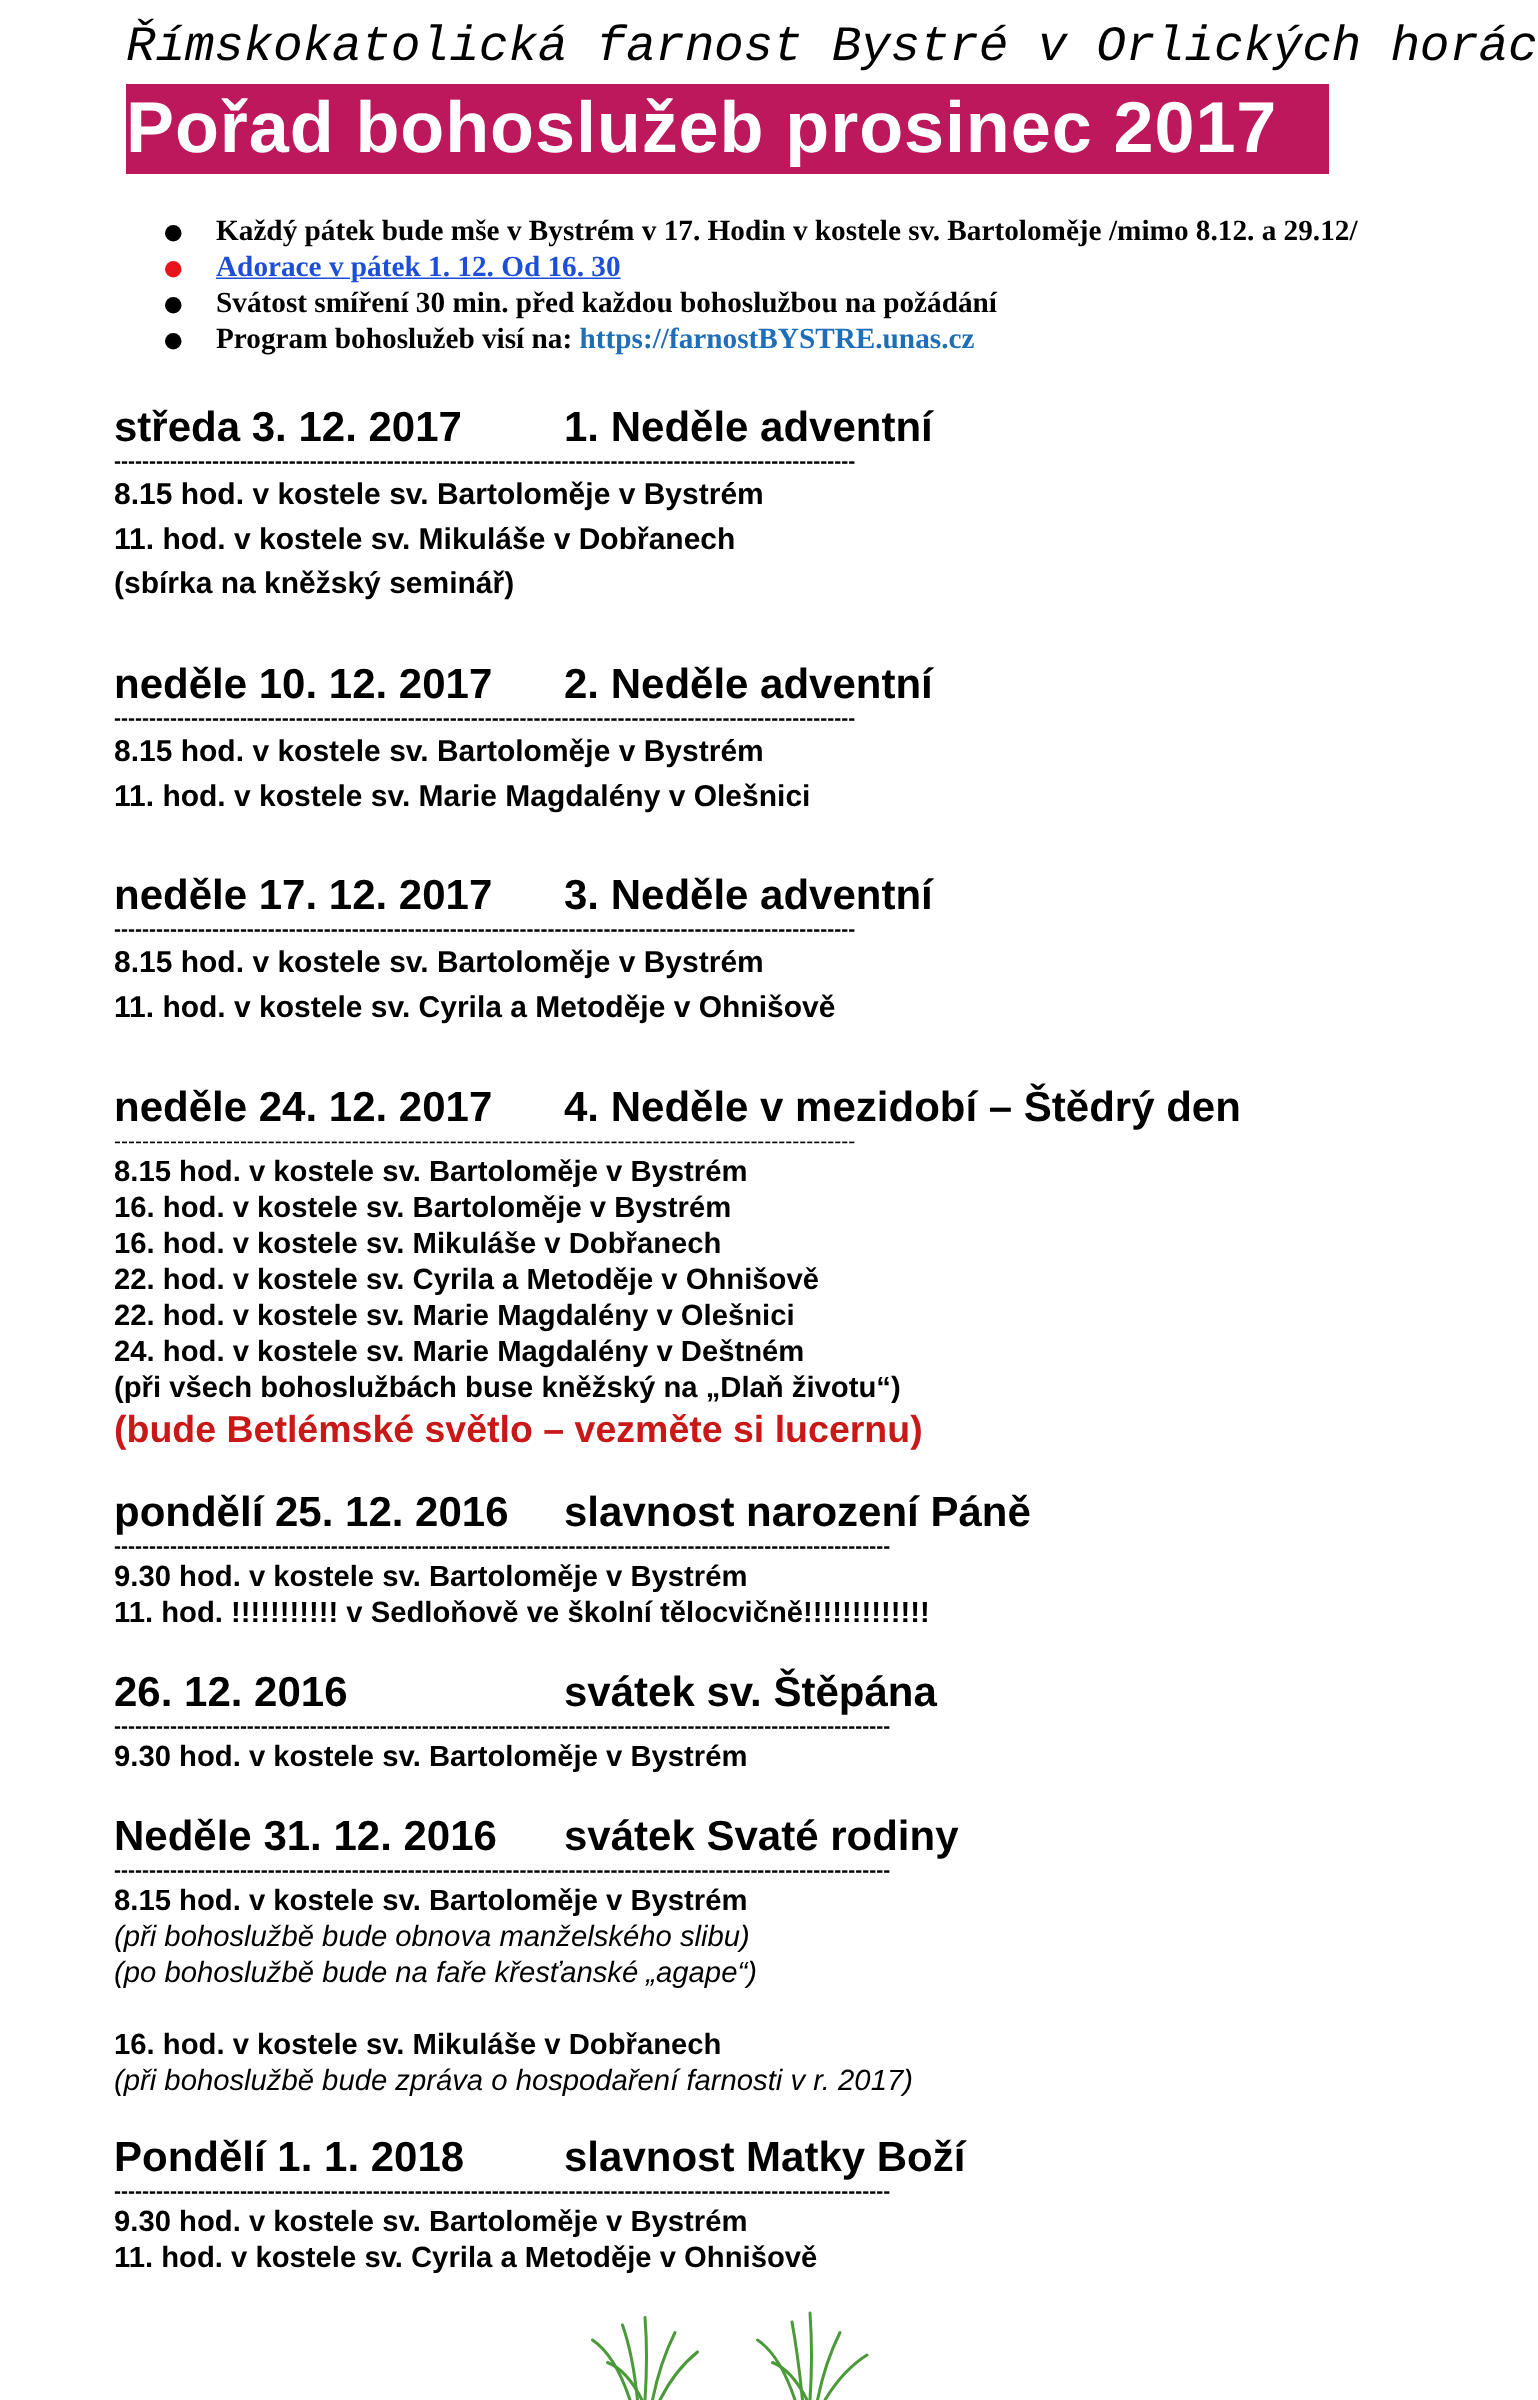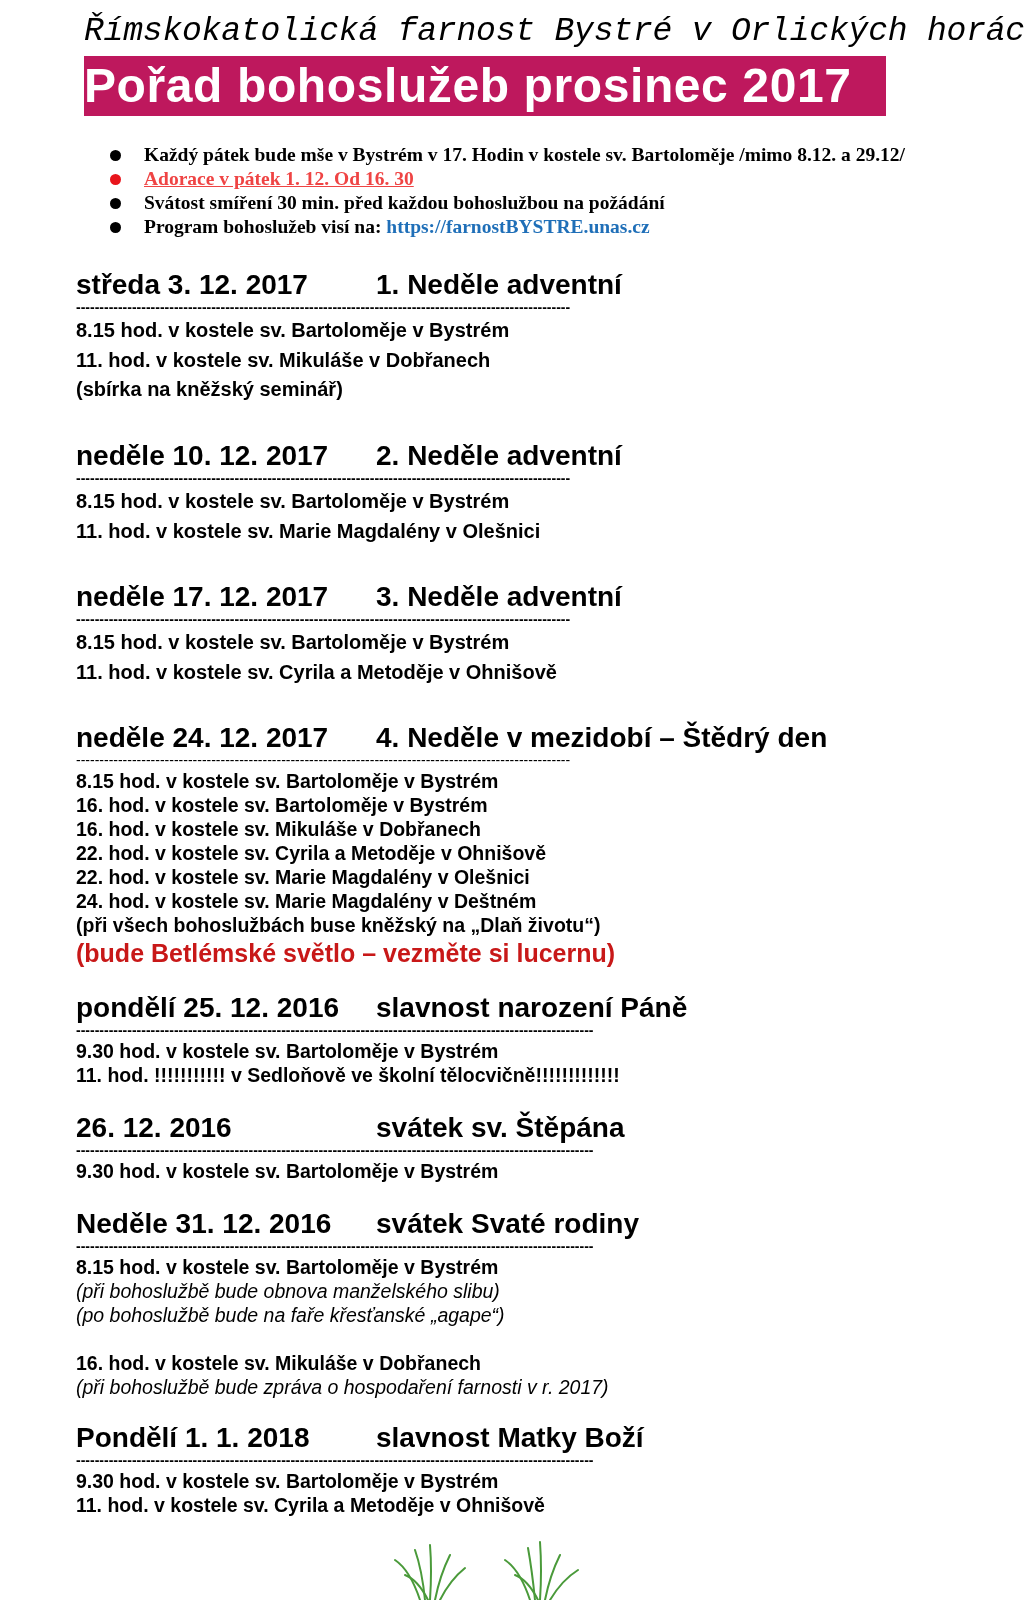--- a/index.html
+++ b/index.html
@@ -24,21 +24,21 @@
 
     .notes { position: absolute; left: 110px; top: 143px; margin: 0; padding: 0; list-style: none; }
     .notes li {
       font-family: "Liberation Serif", serif; font-weight: bold;
       font-size: 19.5px; line-height: 24px; height: 24px; white-space: nowrap; position: relative;
       padding-left: 34px;
     }
     .notes li .bullet {
       position: absolute; left: 0; top: 7px; width: 11px; height: 11px; border-radius: 50%; background: #000;
     }
-    .notes li.red { color: #ef4444; }
+    .notes li.red { color: #1d4ed8; }
     .notes li.red .bullet { background: #e8141b; }
     .notes li.red .txt { text-decoration: underline; }
     .notes .link { color: #1f6fb8; }
 
     .sched { position: absolute; left: 76px; font-family: "Liberation Sans", sans-serif; white-space: nowrap; }
     .hdr { position: relative; height: 30px; font-size: 28px; font-weight: bold; line-height: 30px; }
     .hdr .date { position: absolute; left: 0; top: 0; }
     .hdr .feast { position: absolute; left: 300px; top: 0; }
     .dashes { font-size: 14px; line-height: 14px; height: 16px; font-weight: bold; overflow: hidden; letter-spacing: 0px; }
     .line { font-size: 20px; line-height: 29.5px; height: 29.5px; }

